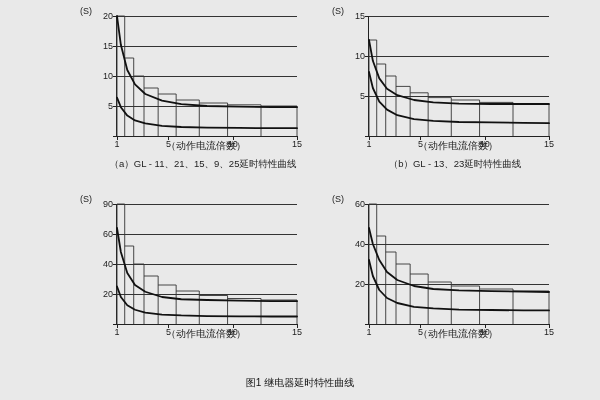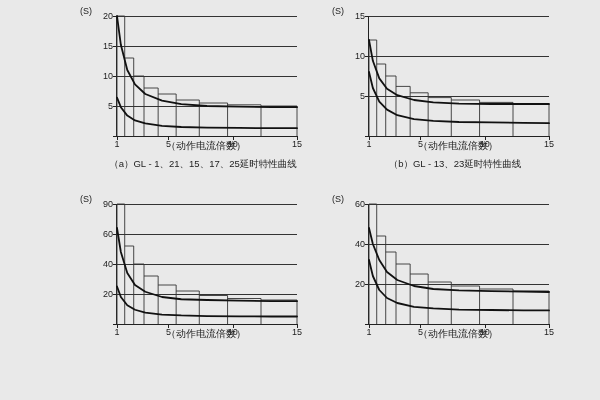--- a/index.html
+++ b/index.html
@@ -146,21 +146,21 @@
             <line x1="59.142857142857146" x2="82.28571428571429" y1="84" y2="84" stroke="#333" stroke-width="0.9"></line>
             <line x1="82.28571428571429" x2="110.57142857142856" y1="87" y2="87" stroke="#333" stroke-width="0.9"></line>
             <line x1="110.57142857142856" x2="144" y1="88.8" y2="88.8" stroke="#333" stroke-width="0.9"></line>
             <line x1="144" x2="180" y1="90" y2="90" stroke="#333" stroke-width="0.9"></line>
             <path d="M0.00,0.00 L3.86,28.80 L10.29,54.00 L18.00,68.40 L28.29,78.00 L45.00,84.60 L64.29,88.20 L90.00,90.00 L122.14,90.60 L154.29,91.20 L180.00,91.20" fill="none" stroke="#111" stroke-width="1.8" stroke-linejoin="round" stroke-linecap="round"></path>
             <path d="M0.00,81.60 L3.86,91.20 L10.29,99.60 L18.00,104.40 L28.29,107.40 L45.00,109.80 L64.29,111.00 L90.00,111.60 L122.14,111.90 L154.29,112.20 L180.00,112.20" fill="none" stroke="#111" stroke-width="1.8" stroke-linejoin="round" stroke-linecap="round"></path>
           </svg>
         </div>
     </div>
     <div class="xaxis-caption">（动作电流倍数）</div>
-    <div class="panel-caption">（a）GL - 1、21、15、17、25延时特性曲线</div>
+    <div class="panel-caption">（a）GL - 11、21、15、9、25延时特性曲线</div>
   </div>
 
   <div class="panel" id="panel-b" style="left:330px;top:6px;">
     <div class="chart-area">
       <div class="unit-label">(S)</div>
       <div class="plot">
           <div class="ytick-mark" style="top: 120px;"></div>
           <div class="grid-line-h" style="top: 80px; width: 180px;"></div>
           <div class="ytick-mark" style="top: 80px;"></div>
           <div class="ytick" style="top: 80px;">5</div>
@@ -303,14 +303,15 @@
             <line x1="110.57142857142856" x2="144" y1="85" y2="85" stroke="#333" stroke-width="0.9"></line>
             <line x1="144" x2="180" y1="87" y2="87" stroke="#333" stroke-width="0.9"></line>
             <path d="M0.00,24.00 L3.86,40.00 L10.29,56.00 L18.00,68.00 L28.29,76.00 L45.00,82.00 L64.29,85.00 L90.00,86.40 L122.14,87.20 L154.29,87.60 L180.00,88.00" fill="none" stroke="#111" stroke-width="1.8" stroke-linejoin="round" stroke-linecap="round"></path>
             <path d="M0.00,56.00 L3.86,72.00 L10.29,86.00 L18.00,94.00 L28.29,99.00 L45.00,102.80 L64.29,104.40 L90.00,105.60 L122.14,106.00 L154.29,106.40 L180.00,106.40" fill="none" stroke="#111" stroke-width="1.8" stroke-linejoin="round" stroke-linecap="round"></path>
           </svg>
         </div>
     </div>
     <div class="xaxis-caption">（动作电流倍数）</div>
   </div>
 
+  <div id="fig-caption">图1 继电器延时特性曲线</div>
 
 </div>
 
 </body></html>

